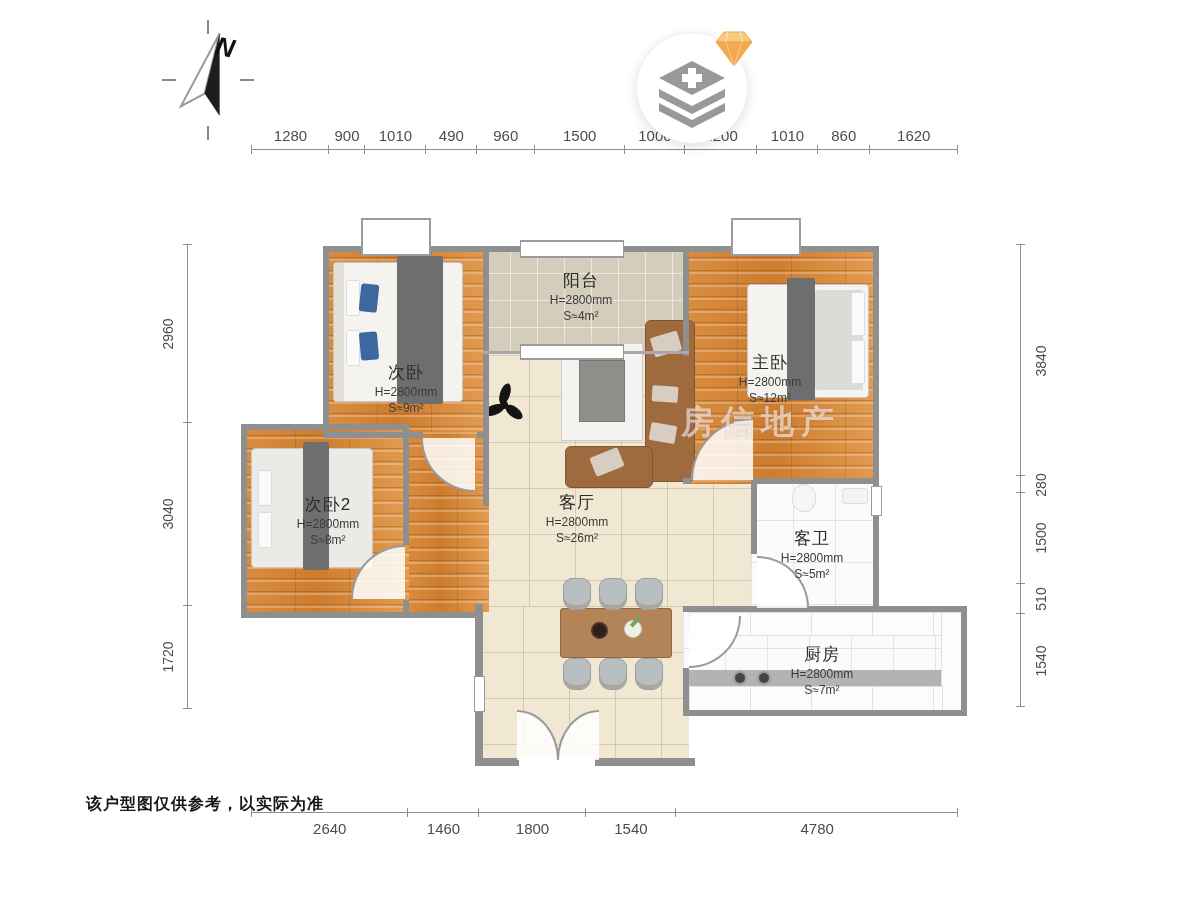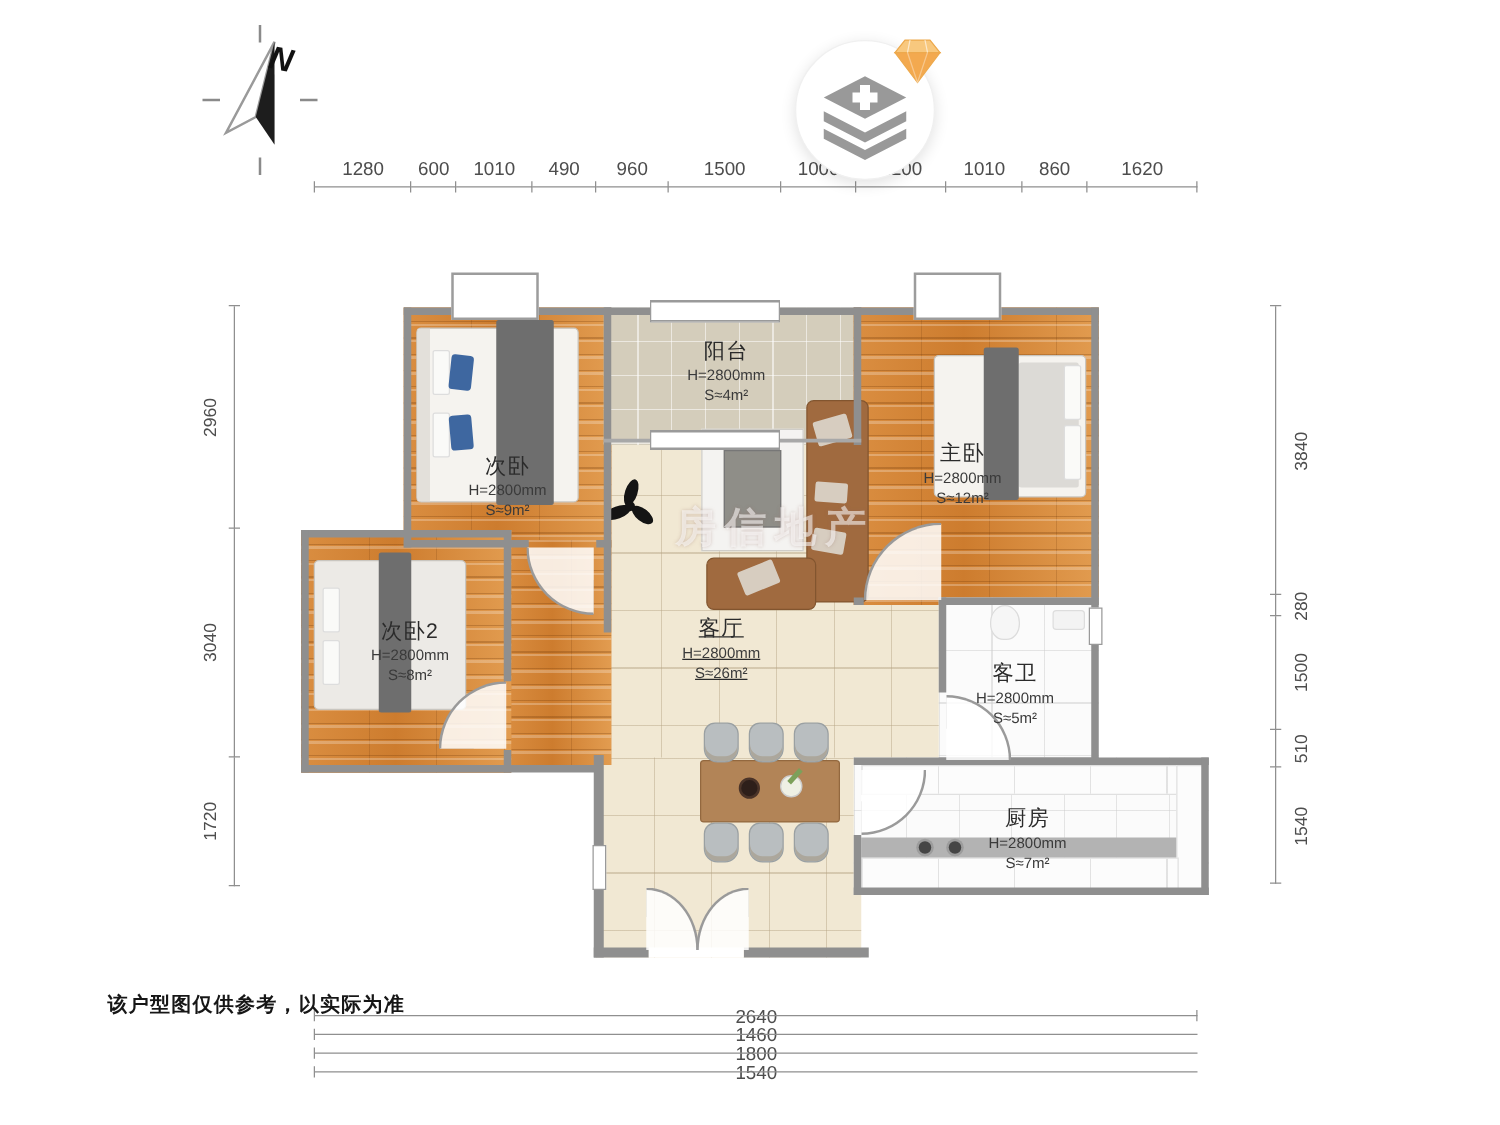--- a/index.html
+++ b/index.html
@@ -52,21 +52,21 @@
   .sofa{background:#a06a3f;border:1px solid #82552f;border-radius:6px;}
   .cushion{background:#d7cdc0;border-radius:2px;}
   .chair{width:26px;height:30px;background:#b9bec0;border:1px solid #9aa0a2;border-radius:9px 9px 11px 11px;box-shadow:inset 0 -4px 0 rgba(150,125,90,.35);}
 
   
   .room-label{position:absolute;width:140px;text-align:center;z-index:50;color:#2b2b2b;}
   .rl-name{font-size:17px;font-weight:500;line-height:22px;letter-spacing:1px;}
   .rl-h,.rl-s{font-size:12px;color:#3a3a3a;line-height:16px;}
 
   
-  .watermark{position:absolute;left:540px;top:400px;width:270px;text-align:left;z-index:55;
+  .watermark{position:absolute;left:571px;top:400px;width:270px;text-align:right;z-index:55;
     color:rgba(255,255,255,.55);text-shadow:0 0 3px rgba(150,110,100,.35);pointer-events:none;}
   .wm1{font-size:33px;font-weight:700;letter-spacing:7px;}
   .wm2{font-size:29px;font-weight:700;letter-spacing:2px;}
 
   
   .dim-row,.dim-col{position:absolute;display:flex;z-index:60;color:#4d4d4d;}
   .dim-row{flex-direction:row;}
   .dim-col{flex-direction:column;}
   .dim-row .dim-seg{position:relative;flex-basis:0;display:flex;justify-content:center;align-items:flex-start;font-size:15px;line-height:15px;}
   .dim-top .dim-seg::after{content:"";position:absolute;left:0;right:0;bottom:6px;border-bottom:1px solid #8f8f8f;}
@@ -132,21 +132,21 @@
   <line x1="26" y1="4" x2="28" y2="14" stroke="#ffffff" opacity=".6"></line>
   <line x1="20" y1="38" x2="12" y2="14" stroke="#ffffff" opacity=".35"></line>
   <line x1="20" y1="38" x2="28" y2="14" stroke="#ffffff" opacity=".35"></line>
 </svg>
 
 <div class="dim-row dim-top" style="left:252px;top:128px;width:706px;height:28px;">
     <div class="dim-seg" style="flex-grow: 1280;">
       <span class="dim-label">1280</span>
     </div>
     <div class="dim-seg" style="flex-grow: 600;">
-      <span class="dim-label">600</span>
+      <span class="dim-label">900</span>
     </div>
     <div class="dim-seg" style="flex-grow: 1010;">
       <span class="dim-label">1010</span>
     </div>
     <div class="dim-seg" style="flex-grow: 850;">
       <span class="dim-label">490</span>
     </div>
     <div class="dim-seg" style="flex-grow: 960;">
       <span class="dim-label">960</span>
     </div>
@@ -162,32 +162,35 @@
     <div class="dim-seg" style="flex-grow: 1010;">
       <span class="dim-label">1010</span>
     </div>
     <div class="dim-seg" style="flex-grow: 860;">
       <span class="dim-label">860</span>
     </div>
     <div class="dim-seg" style="flex-grow: 1470;">
       <span class="dim-label">1620</span>
     </div>
   </div>
-<div class="dim-row dim-bottom" style="left:252px;top:806px;width:706px;height:30px;flex-direction:column;">
+<div class="dim-row dim-bottom" style="left:252px;top:806px;width:706px;height:30px;">
     <div class="dim-seg" style="flex-grow: 2640;">
       <span class="dim-label">2640</span>
     </div>
     <div class="dim-seg" style="flex-grow: 1220;">
       <span class="dim-label">1460</span>
     </div>
     <div class="dim-seg" style="flex-grow: 1800;">
       <span class="dim-label">1800</span>
     </div>
     <div class="dim-seg" style="flex-grow: 1540;">
       <span class="dim-label">1540</span>
+    </div>
+    <div class="dim-seg" style="flex-grow: 4780;">
+      <span class="dim-label">4780</span>
     </div>
   </div>
 <div class="dim-col dim-left" style="left:156px;top:245px;width:38px;height:464px;">
     <div class="dim-seg" style="flex-grow: 2960;">
       <span class="dim-label">2960</span>
     </div>
     <div class="dim-seg" style="flex-grow: 3040;">
       <span class="dim-label">3040</span>
     </div>
     <div class="dim-seg" style="flex-grow: 1720;">
@@ -333,21 +336,21 @@
 <div class="room-label" style="left:700px;top:352px;">
   <div class="rl-name">主卧</div>
   <div class="rl-h">H=2800mm</div>
   <div class="rl-s">S≈12m²</div>
 </div>
 <div class="room-label" style="left:258px;top:494px;">
   <div class="rl-name">次卧2</div>
   <div class="rl-h">H=2800mm</div>
   <div class="rl-s">S≈8m²</div>
 </div>
-<div class="room-label" style="left:507px;top:492px;text-decoration:underline;">
+<div class="room-label" style="left:507px;top:492px;">
   <div class="rl-name">客厅</div>
   <div class="rl-h">H=2800mm</div>
   <div class="rl-s">S≈26m²</div>
 </div>
 <div class="room-label" style="left:742px;top:528px;">
   <div class="rl-name">客卫</div>
   <div class="rl-h">H=2800mm</div>
   <div class="rl-s">S≈5m²</div>
 </div>
 <div class="room-label" style="left:752px;top:644px;">

